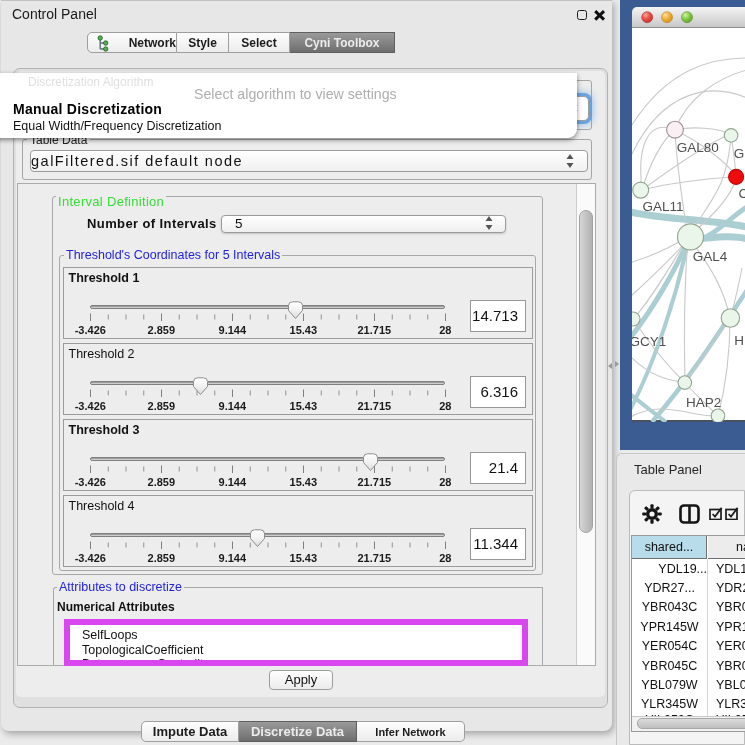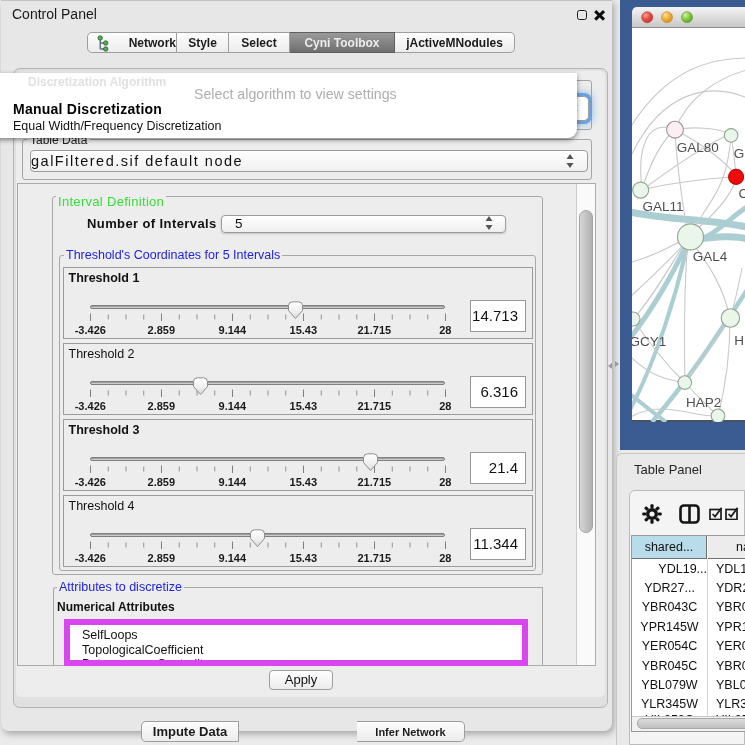--- a/index.html
+++ b/index.html
@@ -13,21 +13,20 @@
 <div style="left:576.5px;top:10px;width:10.5px;height:10px;border:1.8px solid #1c1c1c;border-radius:2.5px;background:transparent"></div>
 <svg width="12" height="11" style="position:absolute;left:594px;top:10px">
  <path d="M1.2,1.2 L10,9.6 M10,1.2 L1.2,9.6" stroke="#0f0f0f" stroke-width="3" stroke-linecap="butt"></path>
   </svg>
 
 <div style="position:absolute;left:87px;top:32px;width:429px;height:21px">
     <div style="position:absolute;left:0px;top:0;width:90px;height:21px;background:linear-gradient(180deg,#fdfdfd,#ececec);color:#1c1c1c;border:1px solid #9e9e9e;border-radius:5px 0 0 5px;font-size:12px;font-weight:bold;text-align:right;line-height:20px"><span style="padding-left:12px">Network</span></div>
     <div style="position:absolute;left:90px;top:0;width:52px;height:21px;background:linear-gradient(180deg,#fdfdfd,#ececec);color:#1c1c1c;border:1px solid #9e9e9e;border-radius:0;border-left-width:0;font-size:12px;font-weight:bold;text-align:center;line-height:20px">Style</div>
     <div style="position:absolute;left:142px;top:0;width:61px;height:21px;background:linear-gradient(180deg,#fdfdfd,#ececec);color:#1c1c1c;border:1px solid #9e9e9e;border-radius:0;border-left-width:0;font-size:12px;font-weight:bold;text-align:center;line-height:20px">Select</div>
     <div style="position:absolute;left:203px;top:0;width:105px;height:21px;background:linear-gradient(180deg,#9a9a9a,#6e6e6e);color:#ececec;border:1px solid #5f5f5f;border-radius:0;border-left-width:0;font-size:12px;font-weight:bold;text-align:center;line-height:20px">Cyni Toolbox</div>
-    <div style="position:absolute;left:308px;top:0;width:120px;height:21px;background:linear-gradient(180deg,#fdfdfd,#ececec);color:#1c1c1c;border:1px solid #9e9e9e;border-radius:0 5px 5px 0;border-left-width:0;font-size:12px;font-weight:bold;text-align:center;line-height:20px">jActiveMNodules</div>
     <svg width="13" height="18" viewBox="0 0 13 18" style="position:absolute;left:10px;top:2.5px">
       <path d="M3.2,3 L3.2,14 M3.2,8 L8.7,8 M3.2,14 L8.7,14" stroke="#5d6d7e" stroke-width="1.4" fill="none"></path>
       <circle cx="3.2" cy="3" r="2.2" fill="#57ad57" stroke="#2d6b2d" stroke-width="0.9"></circle>
       <circle cx="8.7" cy="8" r="2.2" fill="#57ad57" stroke="#2d6b2d" stroke-width="0.9"></circle>
       <circle cx="8.7" cy="14" r="2.2" fill="#57ad57" stroke="#2d6b2d" stroke-width="0.9"></circle>
     </svg>
   </div>
 
 <div style="left:13px;top:68px;width:595px;height:640px;border:1px solid #b3b3b3;border-radius:7px;background:#e0e0e0"></div>
 <div style="left:16px;top:71px;width:589px;height:626px;background:#ededed;border-radius:5px"></div>
@@ -35,21 +34,21 @@
 <div style="left:22px;top:80px;width:570px;height:50px;border:1px solid #a6a6a6;border-radius:3px"></div>
 <div style="left:30px;top:96px;width:559px;height:25px;background:#fff;border:1px solid #9e9e9e;border-radius:5px;
   box-shadow:0 0 0 3px rgba(96,158,222,0.9), 0 0 7px 4px rgba(96,158,222,0.55)"></div>
 <svg width="10" height="16" style="position:absolute;left:569px;top:100px">
  <path d="M5,0 L9,6 L1,6 Z" fill="#b5b5b5"></path>
     <path d="M5,16 L9,10 L1,10 Z" fill="#b5b5b5"></path>
   </svg>
 
 <div style="left:-10px;top:73px;width:587px;height:65px;background:#fff;border-radius:0 0 9px 0;
   box-shadow:0 2px 5px rgba(0,0,0,0.45);z-index:40"></div>
-<div style="left:28px;top:75px;font-size:12px;font-weight:bold;color:#e0e0e0;z-index:41">Discretization Algorithm</div>
+<div style="left:28px;top:75px;font-size:12px;font-weight:normal;color:#e0e0e0;z-index:41">Discretization Algorithm</div>
 <div style="left:194px;top:86px;font-size:14.2px;color:#aeaeae;z-index:41">Select algorithm to view settings</div>
 <div style="left:13px;top:101px;font-size:14px;font-weight:bold;letter-spacing:0.25px;color:#000;z-index:41">Manual Discretization</div>
 <div style="left:13px;top:119px;font-size:12.5px;color:#111;z-index:41">Equal Width/Frequency Discretization</div>
 
 <div style="left:22px;top:139px;width:570px;height:41px;border:1px solid #a6a6a6;border-radius:3px"></div>
 <div style="left:27px;top:133px;font-size:12px;color:#222;background:#ededed;padding:0 3px">Table Data</div>
 <div style="left:30px;top:150px;width:558px;height:22px;background:linear-gradient(180deg,#ffffff,#f0f0f0);
   border:1px solid #9b9b9b;border-radius:4px;font-size:14.5px;letter-spacing:1.5px;color:#111;line-height:21px;">galFiltered.sif default node</div>
 <svg width="10" height="14" style="position:absolute;left:565px;top:154px">
  <path d="M5,0 L8.5,5 L1.5,5 Z" fill="#555"></path>
@@ -262,20 +261,21 @@
   <div style="position:absolute;left:12px;top:32px;font-size:12.5px;color:#111">BetweennessCentrality</div>
   <div style="position:absolute;left:450px;top:0px;width:13px;height:47px;background:#f4f4f4"></div>
   <div style="position:absolute;left:454px;top:2px;width:8px;height:44px;border-radius:4px;background:#b5b5b5"></div>
 </div>
 
 <div style="left:269px;top:670px;width:64px;height:20px;border:1px solid #9d9d9d;border-radius:4px;
   background:linear-gradient(180deg,#ffffff,#ebebeb);font-size:13px;color:#111;text-align:center;line-height:18px">Apply</div>
 
 <div style="position:absolute;left:141px;top:721px;width:324px;height:27px;font-size:13px">
     <div style="position:absolute;left:0px;top:0;width:98px;height:21px;background:linear-gradient(180deg,#fdfdfd,#ececec);color:#1c1c1c;border:1px solid #9e9e9e;border-radius:5px 0 0 5px;font-size:13px;font-weight:bold;text-align:center;line-height:20px">Impute Data</div>
+    <div style="position:absolute;left:98px;top:0;width:118px;height:21px;background:linear-gradient(180deg,#9a9a9a,#6e6e6e);color:#ececec;border:1px solid #5f5f5f;border-radius:0;border-left-width:0;font-size:13px;font-weight:bold;text-align:center;line-height:20px">Discretize Data</div>
     <div style="position:absolute;left:216px;top:0;width:108px;height:21px;background:linear-gradient(180deg,#fdfdfd,#ececec);color:#1c1c1c;border:1px solid #9e9e9e;border-radius:0 5px 5px 0;border-left-width:0;font-size:11px;font-weight:bold;text-align:center;line-height:20px">Infer Network</div>
   </div>
 
 <div style="left:620px;top:0;width:125px;height:450px;background:#3b5c92"></div>
 <div style="left:632px;top:7px;width:113px;height:21px;background:linear-gradient(180deg,#f4f4f4,#c8c8c8);
   border-bottom:1px solid #8e8e8e;border-top-left-radius:5px"></div>
 <svg width="60" height="14" style="position:absolute;left:640px;top:10px">
  <defs>
   <radialGradient id="rg" cx="0.35" cy="0.3" r="0.8">
         <stop offset="0" stop-color="#ffa39b"></stop>

